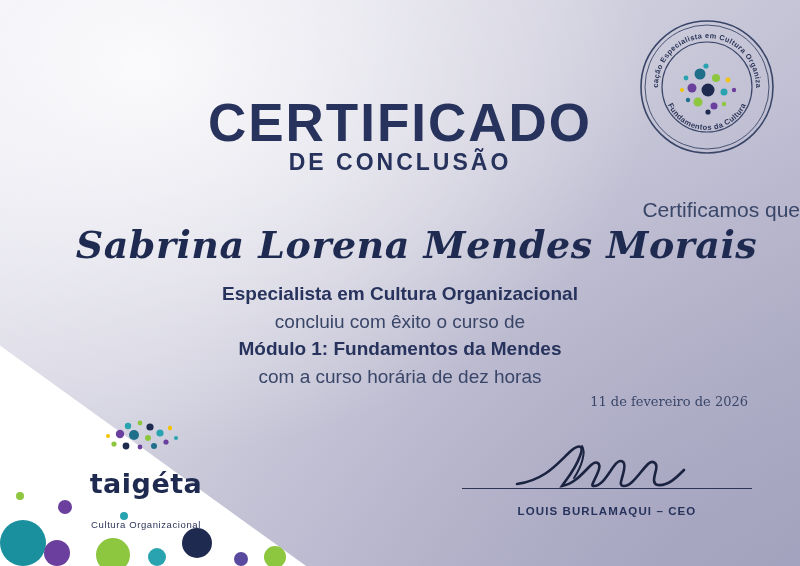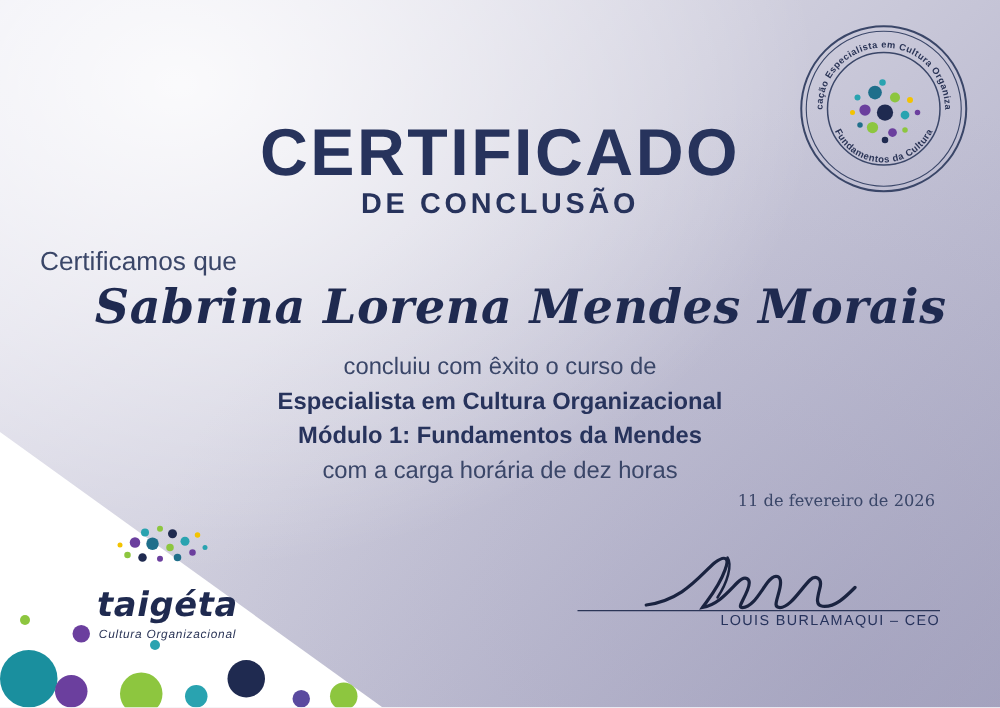--- a/index.html
+++ b/index.html
@@ -72,21 +72,21 @@
     margin-top: 0;
     font-size: 23px;
     letter-spacing: 3px;
     font-weight: bold;
     color: #27335c;
   }
   .certify-line {
     position: absolute;
     top: 198px;
     left: 0; right: 0;
-    text-align: left;
+    text-align: right;
     font-size: 21px;
     color: #3a4668;
     padding-left: 32px;
   }
   .recipient {
     position: absolute;
     top: 222px;
     left: 0; right: 0;
     text-align: center;
     font-size: 38px;
@@ -134,58 +134,56 @@
   .sig-mark {
     height: 48px;
     position: relative;
   }
   .sig-line {
     border-bottom: 1.5px solid #2b3557;
     width: 290px;
     margin: 0 auto;
   }
   .sig-name {
-    margin-top: 2px;
+    margin-top: 16px;
     font-size: 11.5px;
     letter-spacing: 1.1px;
-    font-weight: normal;
-    color: #27335c;
-    text-align: right;
+    font-weight: bold;
+    color: #27335c;
   }
 
   
   .seal {
     position: absolute;
     top: 18px;
     right: 24px;
     width: 138px;
     height: 138px;
   }
 
   
   .logo {
     position: absolute;
-    left: 54px;
+    left: 66px;
     top: 418px;
     width: 160px;
     text-align: center;
-    font-style: italic;
   }
   .logo-name {
     font-size: 27px;
     color: #1f2a50;
     letter-spacing: 0.5px;
     font-weight: bold;
     font-family: "DejaVu Sans", sans-serif;
   }
   .logo-tag {
     font-size: 9.5px;
     color: #2b3557;
     letter-spacing: 0.6px;
-    margin-top: 2px;
+    margin-top: 20px;
   }
 </style>
 </head>
 <body>
 
 <div class="certificate">
   <div class="bg-sheen"></div>
   <div class="corner-wedge"></div>
   <div class="corner-wedge2"></div>
 
@@ -240,24 +238,24 @@
 
   <div class="title-block">
     <div class="title">CERTIFICADO</div>
     <div class="subtitle">DE CONCLUSÃO</div>
   </div>
 
   <div class="certify-line">Certificamos que</div>
   <div class="recipient">Sabrina Lorena Mendes Morais</div>
 
   <div class="body-block">
+    <div class="body-line bold">Especialista em Cultura Organizacional</div>
     <div class="body-line">concluiu com êxito o curso de</div>
-    <div class="body-line bold">Especialista em Cultura Organizacional</div>
     <div class="body-line bold">Módulo 1: Fundamentos da Mendes</div>
-    <div class="body-line">com a carga horária de dez horas</div>
+    <div class="body-line">com a curso horária de dez horas</div>
   </div>
 
   <div class="date">11 de fevereiro de 2026</div>
 
   <div class="sig-wrap">
     <div class="sig-mark">
       <svg viewBox="0 0 290 52" width="290" height="52" aria-hidden="true">
         <path d="M55,44 C85,40 98,20 110,10 C118,4 122,6 118,16 C113,30 104,40 100,46
                  C112,44 120,34 128,26 C134,20 140,22 136,32 C132,42 128,46 132,46
                  C140,46 146,34 152,26 C158,18 164,20 162,30 C160,40 156,46 162,46

